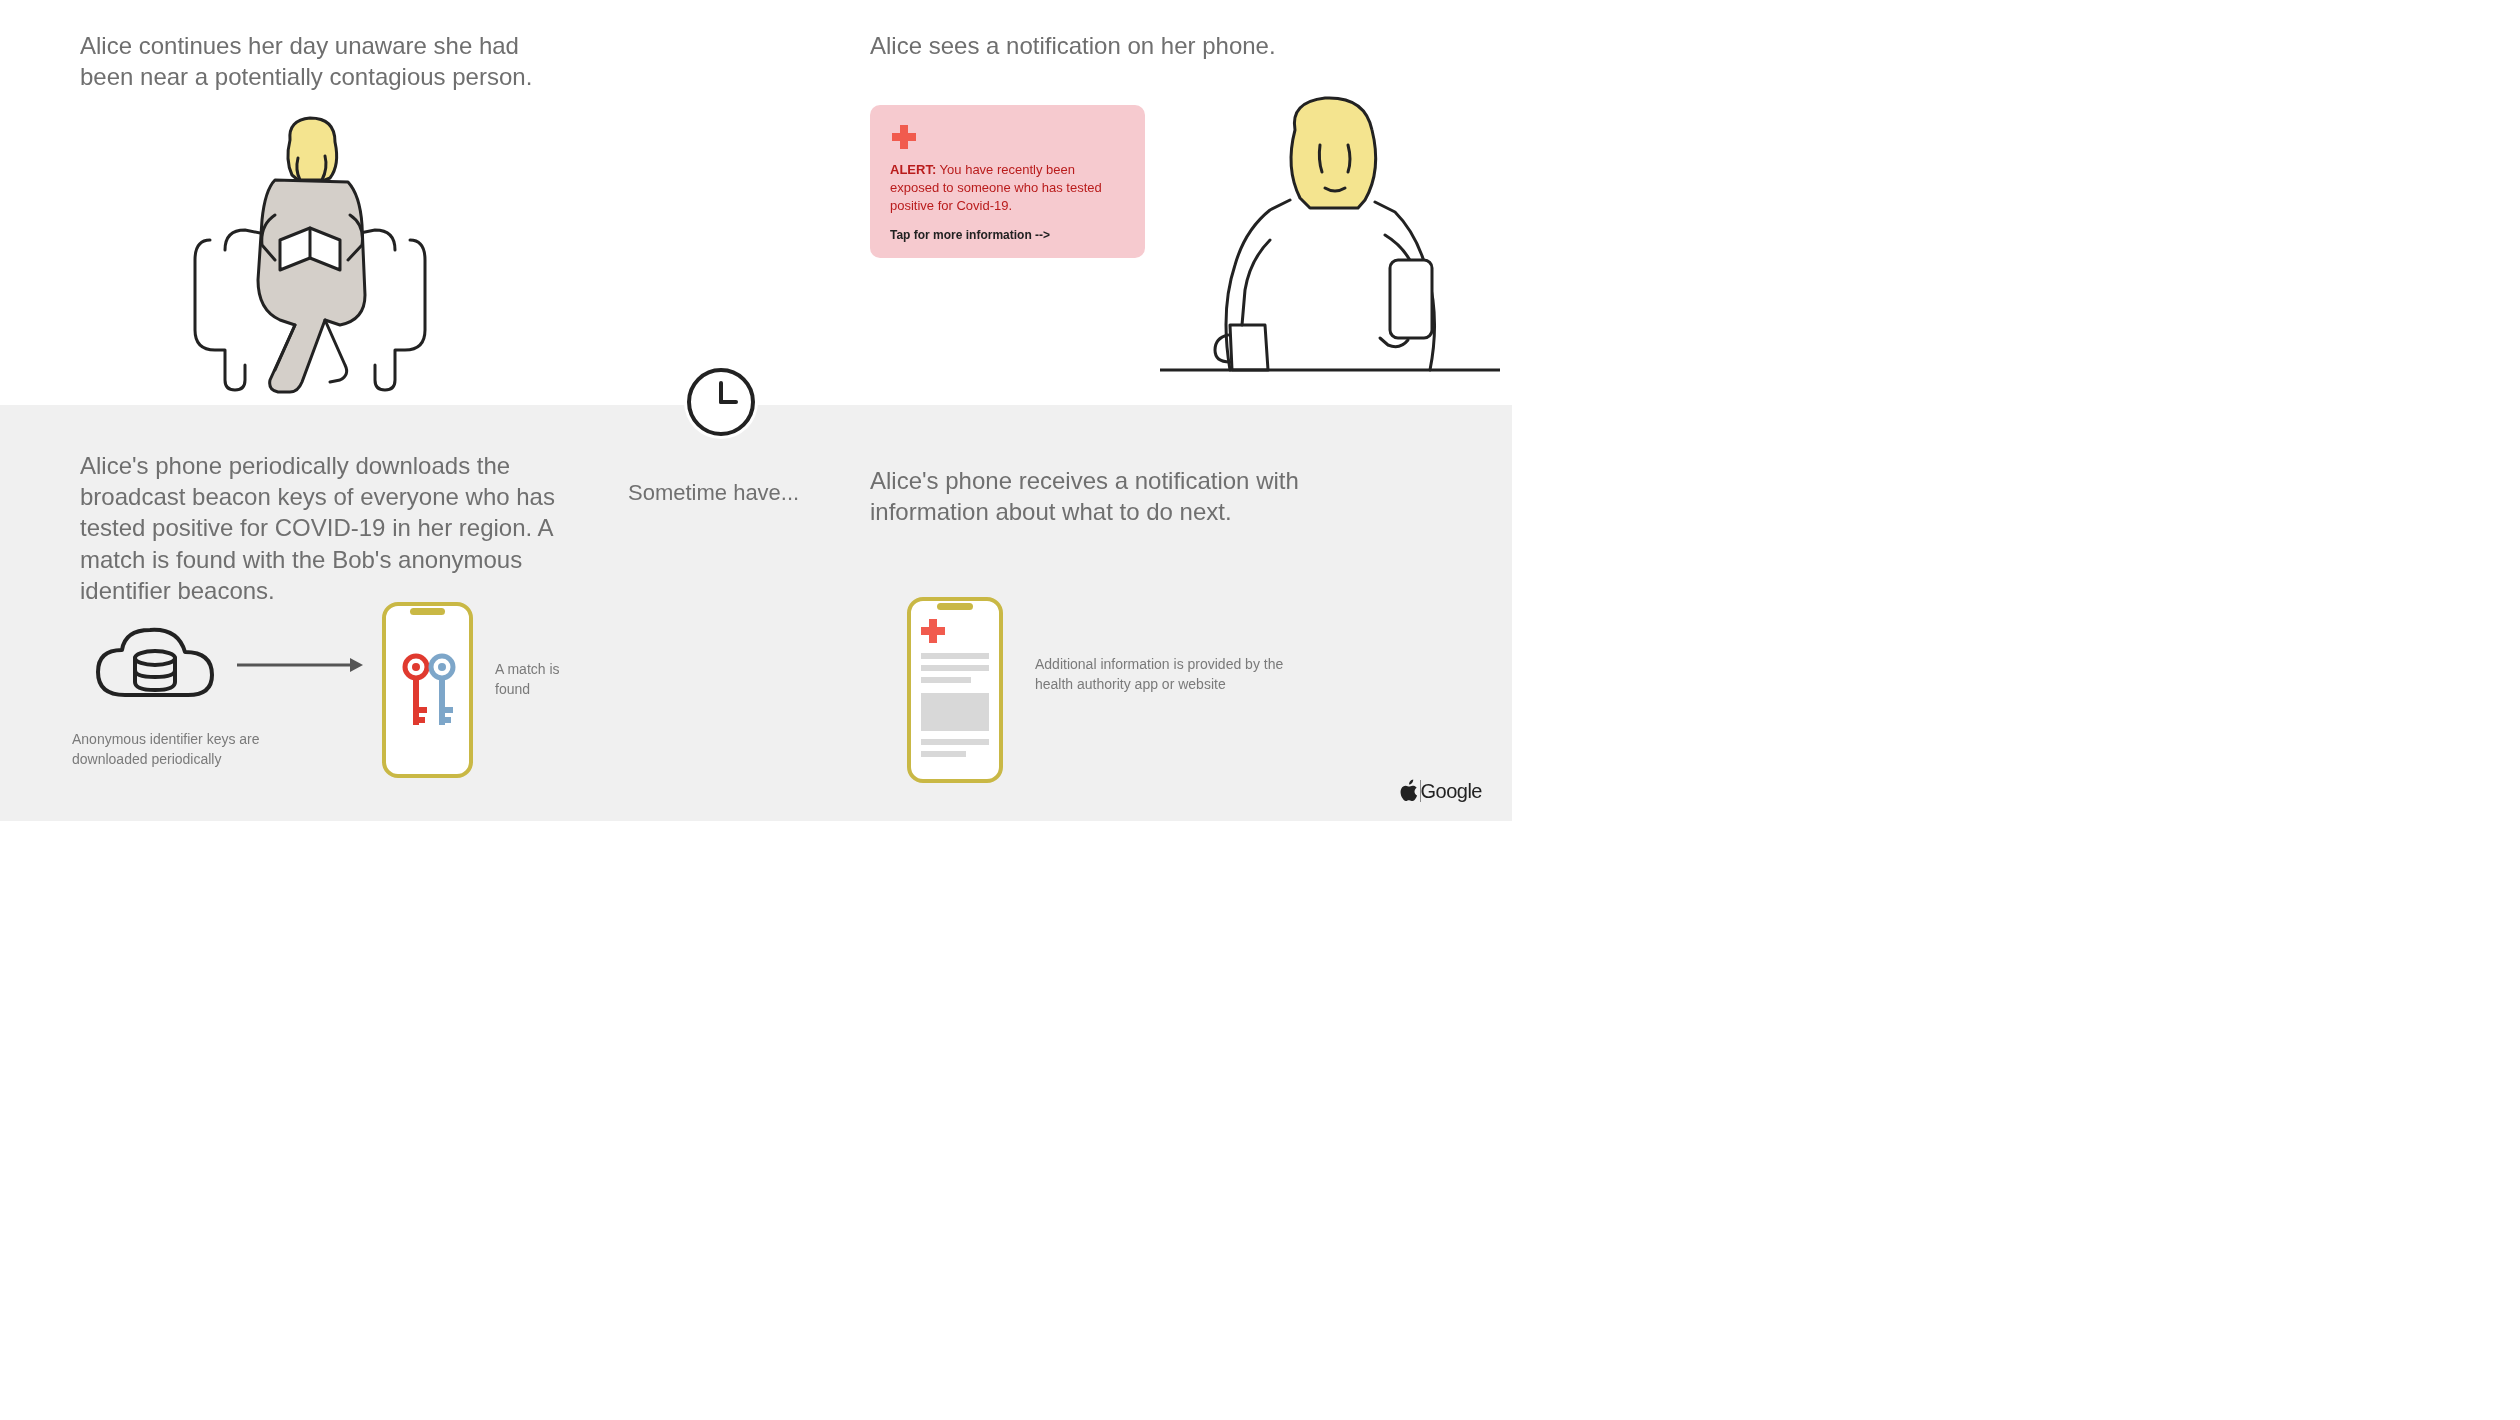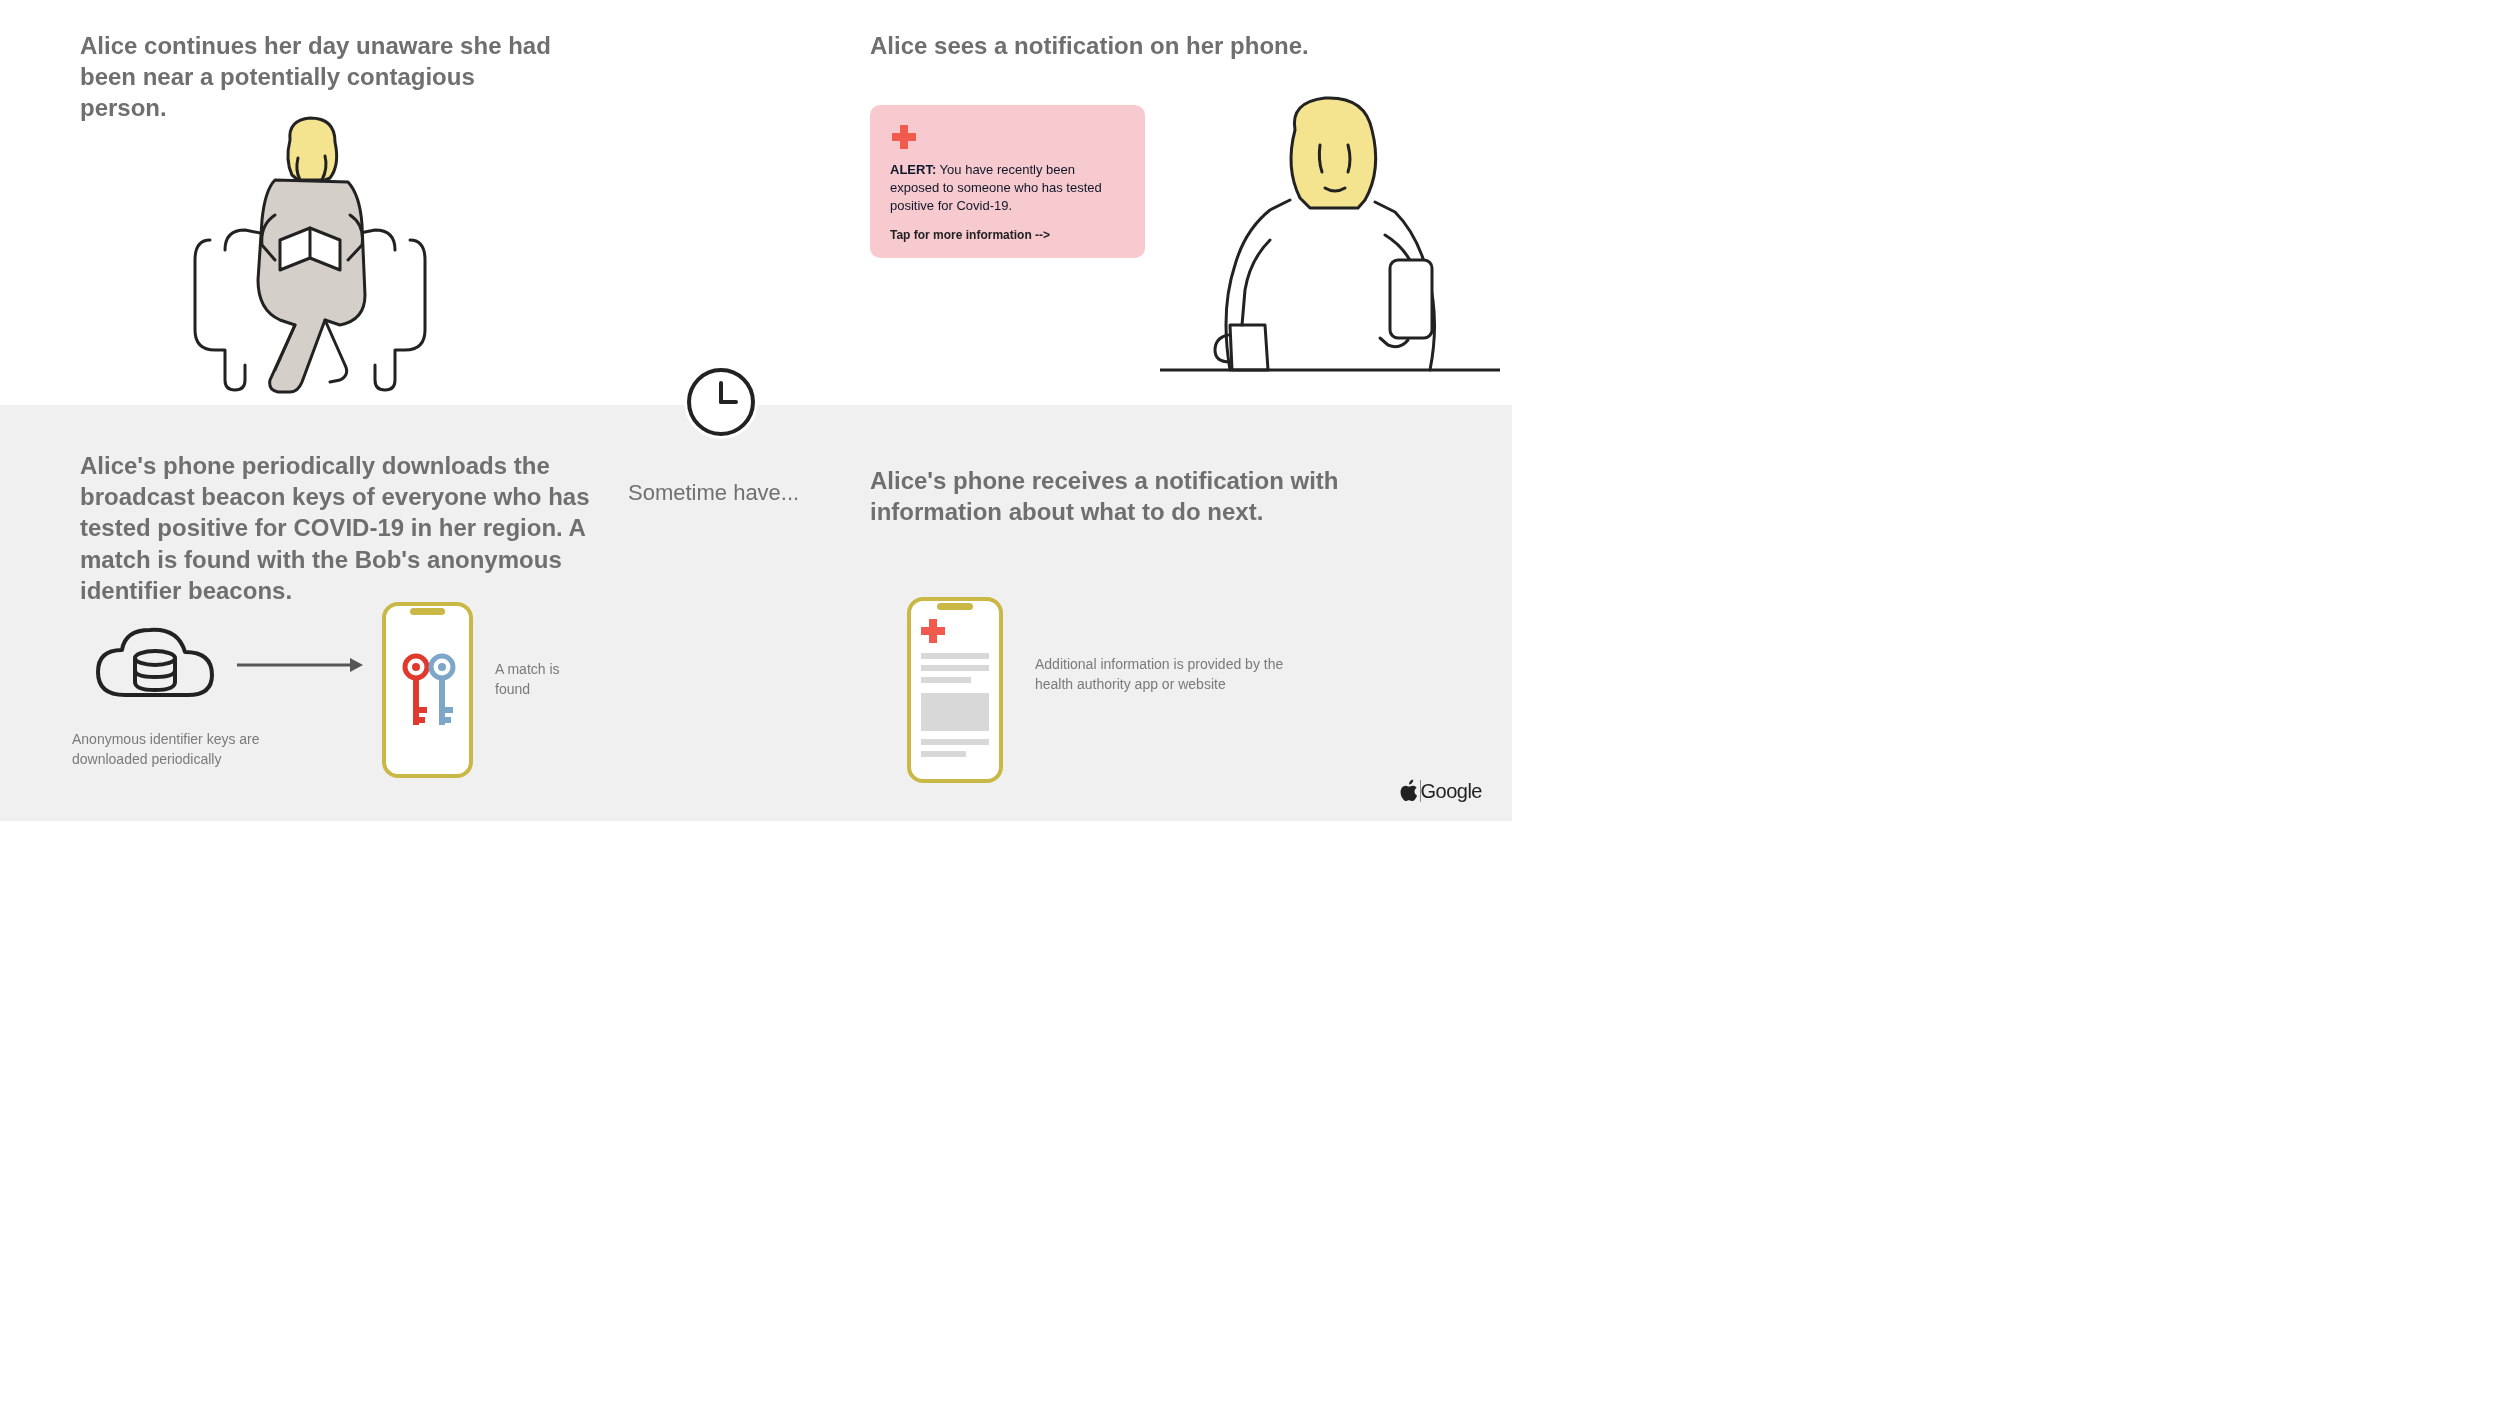--- a/index.html
+++ b/index.html
@@ -18,21 +18,21 @@
     background: #ffffff;
   }
   .bottom-half {
     position: absolute;
     top: 405px; left: 0; right: 0; bottom: 0;
     background: #f0f0f0;
   }
   .heading {
     position: absolute;
     font-size: 24px;
-    font-weight: 700;
+    font-weight: 400;
     color: #6f6f6f;
     line-height: 1.3;
   }
   .label {
     position: absolute;
     font-size: 14px;
     color: #7a7a7a;
     line-height: 1.4;
   }
   .center-label {
@@ -43,21 +43,21 @@
   }
   .alert-box {
     position: absolute;
     background: #f6cacf;
     border-radius: 10px;
     padding: 18px 20px 16px 20px;
     width: 275px;
   }
   .alert-text {
     font-size: 13px;
-    color: #0f172a;
+    color: #b91c1c;
     line-height: 1.4;
   }
   .alert-text b { font-weight: 700; }
   .tap-text {
     font-size: 12px;
     font-weight: 700;
     color: #222;
     margin-top: 12px;
   }
   .footer-logos {

